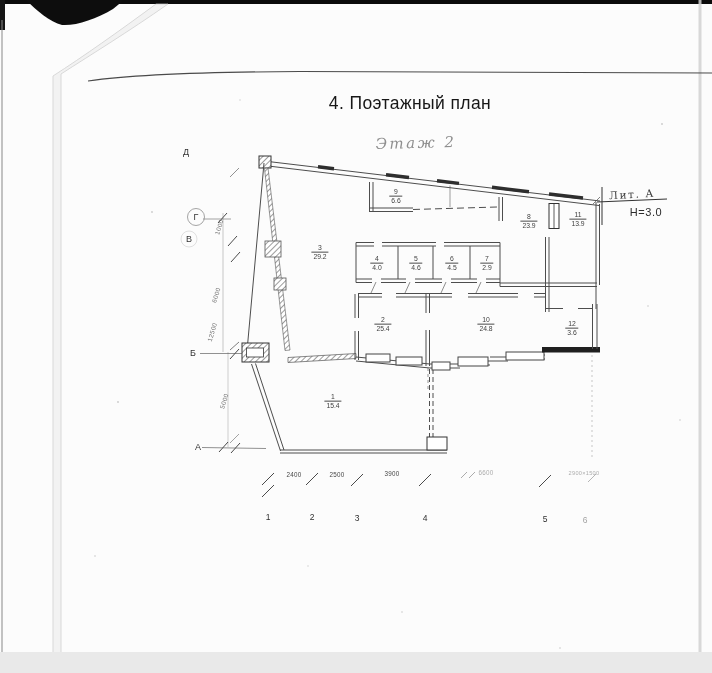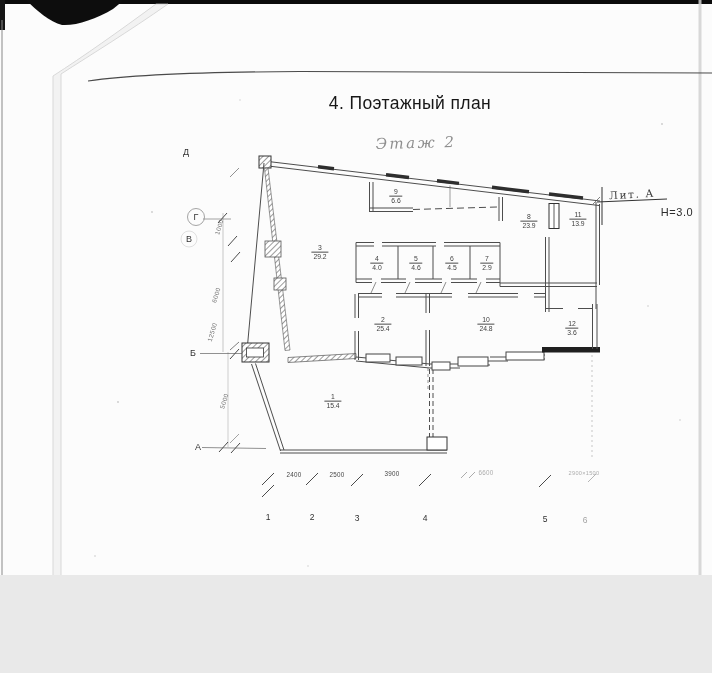--- a/index.html
+++ b/index.html
@@ -1,16 +1,16 @@
 <!DOCTYPE html>
 <html><head>
 <meta charset="utf-8">
 <style>
   html,body{margin:0;padding:0;background:#e9e9e9;}
-  .stage{position:relative;width:712px;height:575px;background:#fcfcfc;overflow:hidden;
+  .stage{position:relative;width:712px;height:652px;background:#fcfcfc;overflow:hidden;
          font-family:"Liberation Sans",sans-serif;}
   .stage svg{position:absolute;left:0;top:0;}
   .abs{position:absolute;transform:translate(-50%,-50%);white-space:nowrap;}
   .title{font-size:17.5px;color:#171717;letter-spacing:.4px;font-weight:500;}
   .subtitle{font-family:"DejaVu Serif",serif;font-style:italic;font-size:15px;color:#8f8f8f;
             letter-spacing:2.5px;transform:translate(-50%,-50%) rotate(-1.5deg);}
   .lit{font-family:"DejaVu Serif",serif;font-size:10.5px;color:#3d3d3d;letter-spacing:1.6px;
        transform:translate(-50%,-50%) rotate(-3deg);}
   .hgt{font-size:11px;color:#2c2c2c;letter-spacing:.6px;}
   .room{position:absolute;display:flex;flex-direction:column;align-items:center;
@@ -170,21 +170,21 @@
       <path d="M419,486 L431,474"></path>
         <path d="M539,487 L551,475"></path>
       <path d="M461,478 L467,472 M469,478 L475,472" opacity="0.45"></path>
       <path d="M588,482 L596,474" opacity="0.4"></path>
     </g>
   </svg>
 
   <div class="abs title" style="left:410px;top:103px;">4. Поэтажный план</div>
   <div class="abs subtitle" style="left:416px;top:143px;">Этаж 2</div>
   <div class="abs lit" style="left:632px;top:194px;">Лит. А</div>
-  <div class="abs hgt" style="left:654px;top:212px;padding-left:46px;">Н=3.0</div>
+  <div class="abs hgt" style="left:623px;top:212px;padding-left:46px;">Н=3.0</div>
 
   <div class="room" style="left:333px;top:401px;">
     <span>1</span>
       <span class="a">15.4</span>
     </div>
   <div class="room" style="left:383px;top:324px;">
     <span>2</span>
       <span class="a">25.4</span>
     </div>
   <div class="room" style="left:320px;top:252px;">

